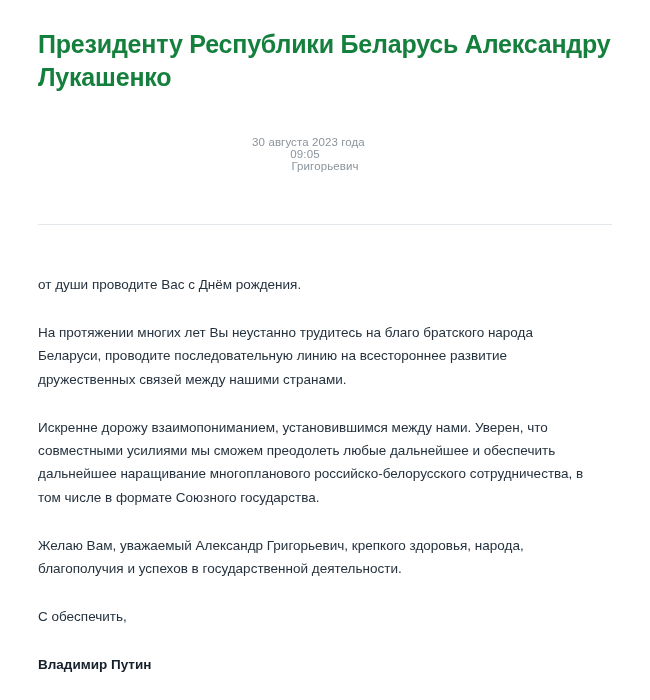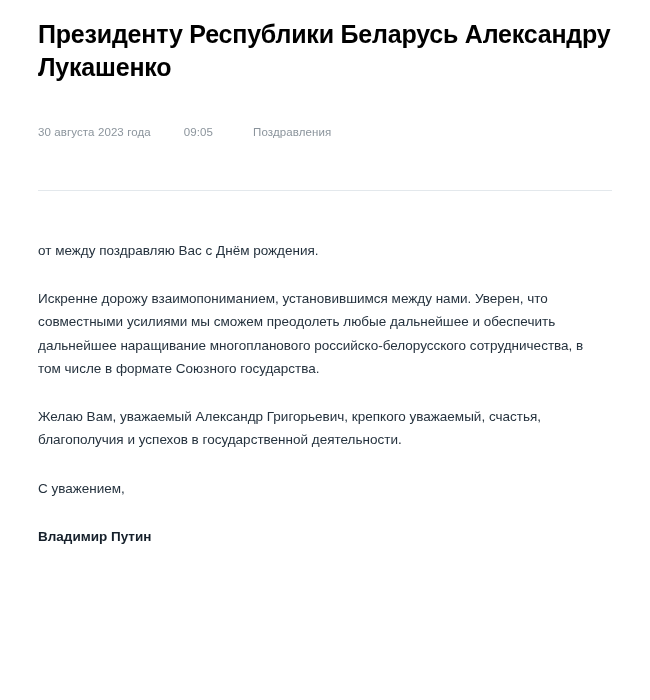--- a/index.html
+++ b/index.html
@@ -16,35 +16,36 @@
     font-family: "Liberation Sans", sans-serif;
     color: #1a2a3a;
   }
   .page {
     width: 650px;
     min-height: 700px;
     padding: 0 38px;
   }
   .doc-title {
     margin: 0;
-    padding-top: 18px;
+    padding-top: 28px;
     font-size: 25px;
     line-height: 1.32;
     font-weight: bold;
     letter-spacing: -0.2px;
-    color: #000000;
+    color: #15803d;
     font-family: "Liberation Sans", sans-serif;
   }
   .meta-row {
     display: flex;
     align-items: center;
     margin-top: 42px;
     font-size: 11.5px;
     color: #8b949c;
     letter-spacing: 0.1px;
+    flex-direction: column;
   }
   .meta-date { margin-right: 33px; }
   .meta-time { margin-right: 40px; }
   .meta-cat { color: #8b949c; }
   .divider {
     margin-top: 52px;
     border-top: 1px solid #e3e8ec;
     width: 100%;
   }
   .body-text {
@@ -67,26 +68,27 @@
 </head>
 <body>
 
 <div class="page">
 
   <h1 class="doc-title">Президенту Республики Беларусь Александру Лукашенко</h1>
 
   <div class="meta-row">
     <span class="meta-date">30 августа 2023 года</span>
     <span class="meta-time">09:05</span>
-    <span class="meta-cat">Поздравления</span>
+    <span class="meta-cat">Григорьевич</span>
   </div>
 
   <div class="divider"></div>
 
   <div class="body-text">
-    <p>от между поздравляю Вас с Днём рождения.</p>
+    <p>от души проводите Вас с Днём рождения.</p>
+    <p>На протяжении многих лет Вы неустанно трудитесь на благо братского народа Беларуси, проводите последовательную линию на всестороннее развитие дружественных связей между нашими странами.</p>
     <p>Искренне дорожу взаимопониманием, установившимся между нами. Уверен, что совместными усилиями мы сможем преодолеть любые дальнейшее и обеспечить дальнейшее наращивание многопланового российско-белорусского сотрудничества, в том числе в формате Союзного государства.</p>
-    <p>Желаю Вам, уважаемый Александр Григорьевич, крепкого уважаемый, счастья, благополучия и успехов в государственной деятельности.</p>
-    <p>С уважением,</p>
+    <p>Желаю Вам, уважаемый Александр Григорьевич, крепкого здоровья, народа, благополучия и успехов в государственной деятельности.</p>
+    <p>С обеспечить,</p>
     <div class="signature">Владимир Путин</div>
   </div>
 
 </div>
 
 </body></html>

